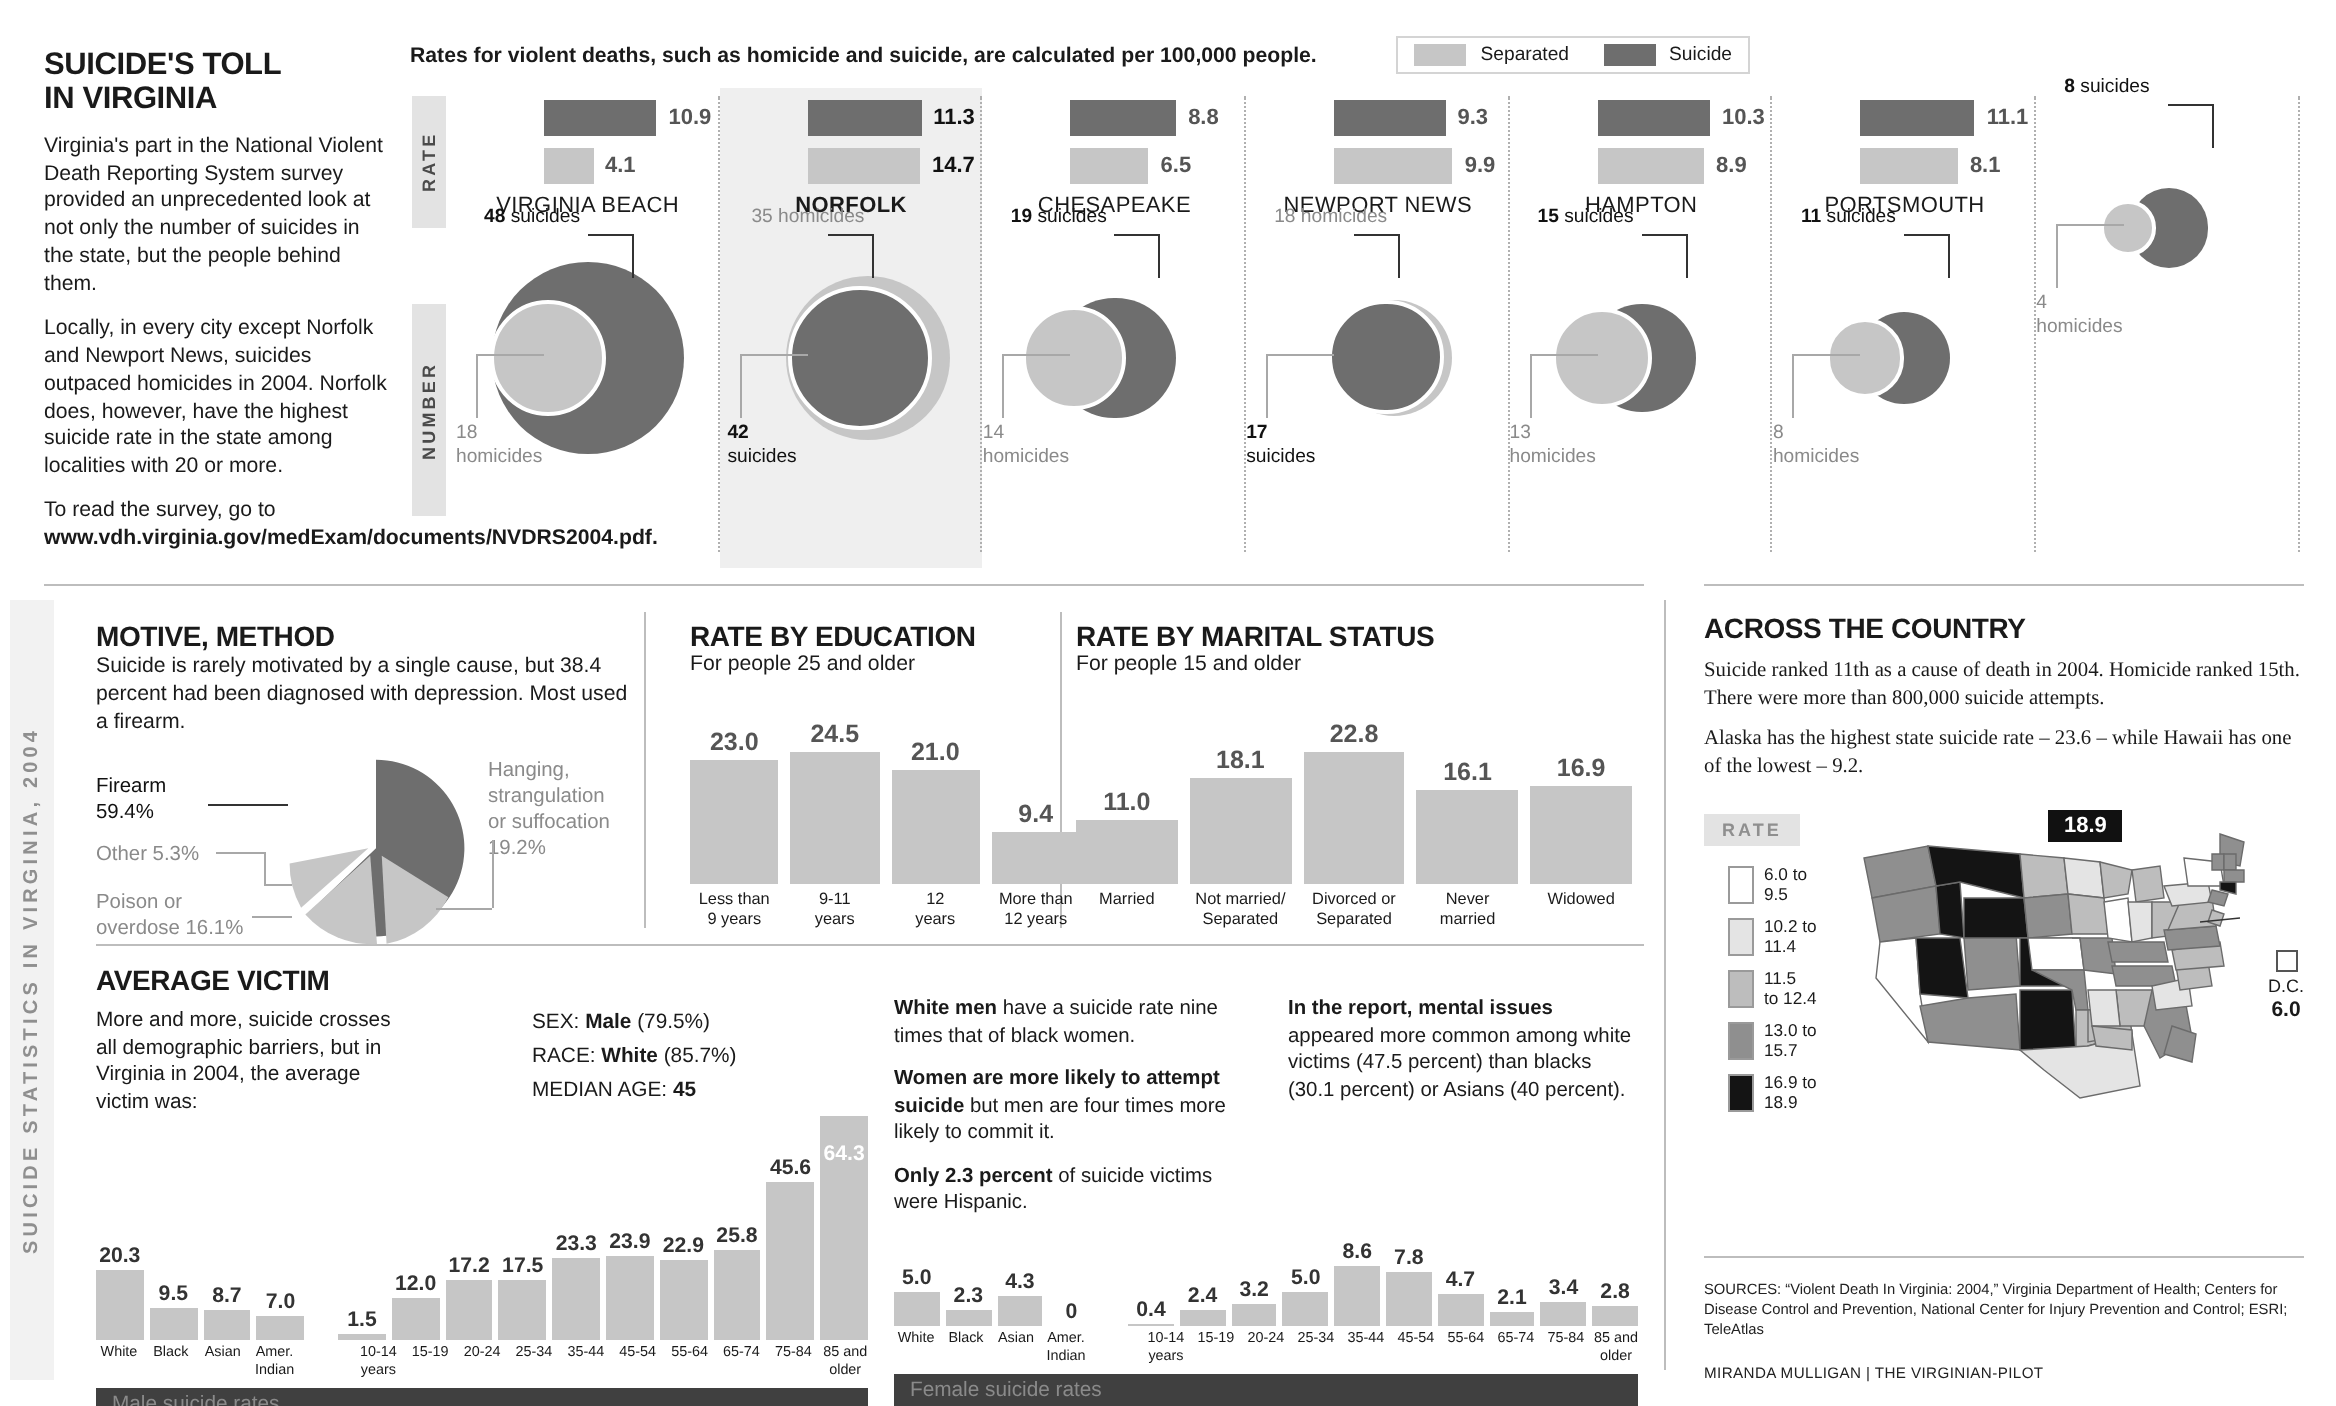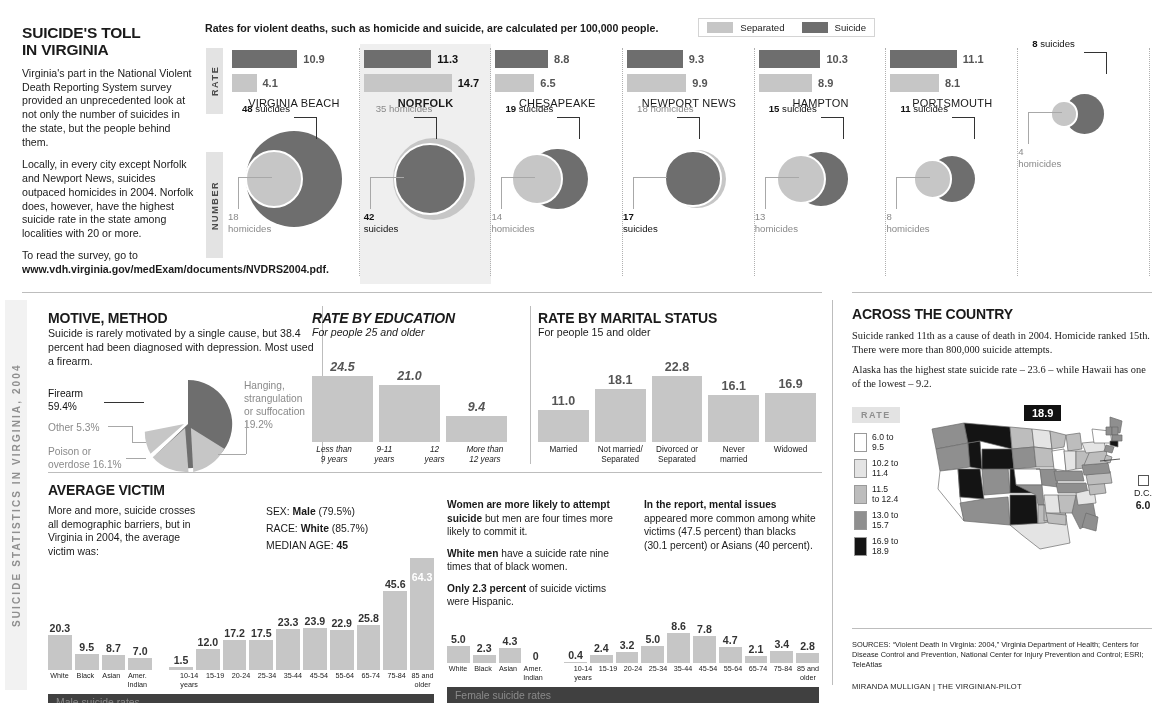--- a/index.html
+++ b/index.html
@@ -45,21 +45,21 @@
 
   
   #cities { position:absolute; left:228px; top:44px; width:922px; height:240px; display:flex; }
   .city { position:relative; width:131.7px; }
   .city.hilite { background:#efefef; }
   .city .sep {
     position:absolute; right:0; top:4px; bottom:8px;
     border-right:1px dotted #b0b0b0;
   }
   .bars { padding:5px 4px 0 4px; }
-  .barrow { position:relative; height:20px; margin-bottom:4px; display:flex; align-items:center; }
+  .barrow { position:relative; height:20px; margin-bottom:4px; display:flex; align-items:center;margin-left:40px; }
   .bar { height:18px; }
   .bar.sui { background:#6e6e6e; }
   .bar.hom { background:#c6c6c6; }
   .bval { font-size:11px; font-weight:bold; color:#555; margin-left:6px; }
   .city.hilite .bval { color:#111; }
   .cname {
     text-align:center; font-size:11px; letter-spacing:0.2px;
     margin-top:2px; color:#1a1a1a;
   }
   .city.hilite .cname { font-weight:bold; }
@@ -100,39 +100,39 @@
   #motive { position:absolute; left:48px; top:310px; width:268px; }
   #motive .sechead { margin-bottom:1px; }
   #pieblock { position:relative; height:110px; margin-top:8px; }
   #pie { position:absolute; left:92px; top:2px; width:96px; height:96px; }
   .pielbl { position:absolute; font-size:10.2px; line-height:1.25; }
   .pielbl.dark { color:#111; }
   .pielbl.grey { color:#8a8a8a; }
   .pielbl b { font-weight:normal; }
 
   
-  #edu { position:absolute; left:312px; top:310px; width:195px;font-style:italic; }
+  #edu { position:absolute; left:345px; top:310px; width:195px; }
   #marital { position:absolute; left:538px; top:310px; width:278px; }
   .barchart { position:relative; margin-top:10px; }
   .bcrow { display:flex; align-items:flex-end; gap:6px; height:92px; }
   .bcol { flex:1; display:flex; flex-direction:column; justify-content:flex-end; align-items:center; }
   .bcol .v { font-size:12.5px; font-weight:bold; color:#555; margin-bottom:2px; }
   .bcol .bx { width:100%; background:#c6c6c6; }
   .bclabels { display:flex; gap:6px; margin-top:3px; }
   .bclabels div { flex:1; text-align:center; font-size:8.2px; line-height:1.2; color:#1a1a1a; }
 
   
   #country { position:absolute; left:852px; top:306px; width:300px; }
   #country p { font-size:10.4px; line-height:1.32; margin-top:7px;font-family:Liberation Serif, serif; }
   #maparea { position:relative; margin-top:12px; height:175px; }
   #ratechip {
     position:absolute; left:0; top:4px; background:#e3e3e3; color:#8f8f8f;
     font-size:9px; font-weight:bold; letter-spacing:1.5px; padding:3px 9px;
   }
-  .lkey { position:absolute; left:2px; font-size:8.6px; line-height:1.12; display:flex; gap:5px; }
+  .lkey { position:absolute; left:12px; font-size:8.6px; line-height:1.12; display:flex; gap:5px; }
   .lkey .sw { width:13px; height:19px; border:1px solid #9a9a9a; flex:none; }
   #mapsvg { position:absolute; left:72px; top:10px; }
   #callout {
     position:absolute; left:172px; top:2px; background:#111; color:#fff;
     font-size:11px; font-weight:bold; padding:2px 8px;
   }
   #dclabel { position:absolute; right:0px; top:72px; font-size:9px; text-align:center; line-height:1.25; }
   #dclabel .box { width:11px; height:11px; border:1px solid #555; background:#fff; margin:0 auto 2px; }
   #dclabel .v { font-weight:bold; font-size:10.5px; }
   #sources { position:absolute; left:852px; top:640px; width:300px; font-size:7.4px; line-height:1.36; color:#222; }
@@ -396,20 +396,24 @@
     <div class="leader h ld-light" style="left:170px; top:78px; width:28px;"></div>
     <div class="leader v ld-light" style="left:198px; top:44px; height:34px;"></div>
   </div>
 </div>
 
 <div id="edu">
   <div class="sechead">RATE BY EDUCATION</div>
   <div class="subhead">For people 25 and older</div>
   <div class="barchart">
     <div class="bcrow" id="edu-bars">
+        <div class="bcol">
+          <div class="v">23.0</div>
+          <div class="bx" style="height:62.0px"></div>
+        </div>
         <div class="bcol">
           <div class="v">24.5</div>
           <div class="bx" style="height:66.0px"></div>
         </div>
         <div class="bcol">
           <div class="v">21.0</div>
           <div class="bx" style="height:56.6px"></div>
         </div>
         <div class="bcol">
           <div class="v">9.4</div>
@@ -639,22 +643,22 @@
       <div>55-64</div>
       <div>65-74</div>
       <div>75-84</div>
       <div>85 and<br>older</div>
     </div>
   <div class="captionbar">Male suicide rates</div>
 </div>
 
 <div id="midtext">
   <div class="col">
+    <p><b>White men</b><span> have a suicide rate nine times that of black women.</span></p>
     <p><b>Women are more likely to attempt suicide</b><span> but men are four times more likely to commit it.</span></p>
-    <p><b>White men</b><span> have a suicide rate nine times that of black women.</span></p>
     <p><b>Only 2.3 percent</b><span> of suicide victims were Hispanic.</span></p>
   </div>
   <div class="col">
     <p><b>In the report, mental issues</b><span> appeared more common among white victims (47.5 percent) than blacks (30.1 percent) or Asians (40 percent).</span></p>
   </div>
 </div>
 
 <div id="femaleChart" class="agechart">
   <div class="ac-bars" id="female-bars">
       <div class="ac-col">

